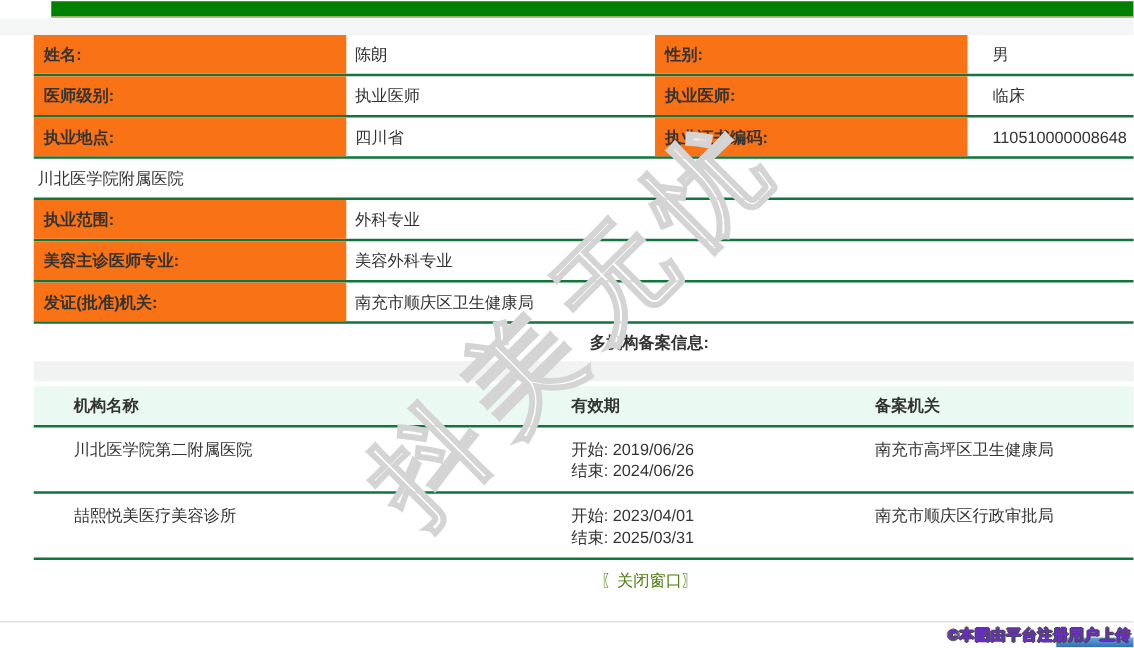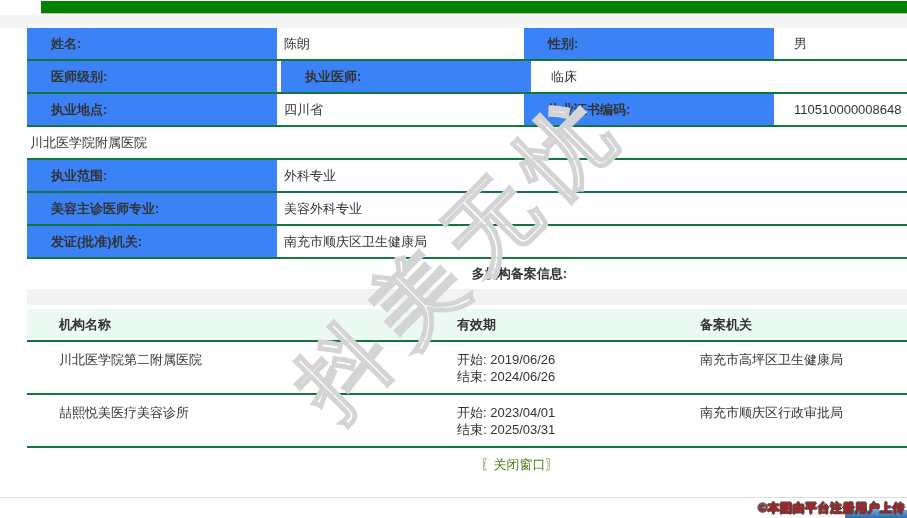--- a/index.html
+++ b/index.html
@@ -8,22 +8,22 @@
   .stage { position:relative; width:907px; height:518px; overflow:hidden; background:#fff; }
 
   .topbar { position:absolute; left:41px; top:1px; right:0; height:13px;
     background:#018001; border-bottom:1px solid #c9c48f; }
   .topstrip { position:absolute; left:0; top:15px; right:0; height:13px; background:#f4f6f5; }
 
   .content { position:absolute; left:27px; top:28px; width:985px; }
 
   .irow { display:flex; align-items:center; height:33px;
     border-bottom:2px solid #11763d; font-size:13px; }
-  .lbl { width:250px; height:100%; background:#3b82f6; display:flex; align-items:center;
-    padding-left:24px; font-weight:bold; margin-right:4px; }
+  .lbl { width:250px; height:100%; background:#f97316; display:flex; align-items:center;
+    padding-left:8px; font-weight:bold; margin-right:4px; }
   .val { width:239px; padding-left:3px; margin-right:4px; }
   .val2 { flex:1; padding-left:16px; }
   .valwide { flex:1; padding-left:3px; }
   .bold { font-weight:normal; }
 
   .section-heading { height:30px; display:flex; align-items:center; justify-content:center;
     font-size:13px; font-weight:bold; }
   .grayband { height:16px; background:#f1f3f2; }
   .spacer4 { height:4px; }
 
@@ -43,41 +43,42 @@
 
   .watermark { position:absolute; left:150px; top:185px; width:620px; height:140px;
     line-height:140px; text-align:center; font-size:88px; font-weight:bold;
     letter-spacing:16px; color:rgba(255,255,255,0.82);
     -webkit-text-stroke:2px #d4d4d4; transform:rotate(-45deg); z-index:50;
     pointer-events:none; }
 
   .bluetag { position:absolute; right:0; bottom:0; width:62px; height:8px;
     background:linear-gradient(#6aa5dc,#2e6db4); z-index:60; }
   .badge { position:absolute; right:2px; bottom:1px; z-index:61; font-size:12px;
-    font-weight:bold; color:#b91c1c; letter-spacing:0.5px;
+    font-weight:bold; color:#6d28d9; letter-spacing:0.5px;
     text-shadow:-1px 0 #4a4a4a, 1px 0 #4a4a4a, 0 -1px #4a4a4a, 0 1px #4a4a4a; }
 </style>
 </head>
 <body>
 
 <div class="stage">
   <div class="topbar"></div>
   <div class="topstrip"></div>
 
   <div class="content">
 
     <div class="irow">
       <div class="lbl">姓名:</div>
       <div class="val bold">陈朗</div>
       <div class="lbl">性别:</div>
       <div class="val2">男</div>
     </div>
 
     <div class="irow">
       <div class="lbl">医师级别:</div>
+      <div class="val">执业医师</div>
       <div class="lbl">执业医师:</div>
       <div class="val2">临床</div>
     </div>
 
     <div class="irow">
       <div class="lbl">执业地点:</div>
       <div class="val">四川省</div>
       <div class="lbl">执业证书编码:</div>
       <div class="val2">110510000008648</div>
     </div>

